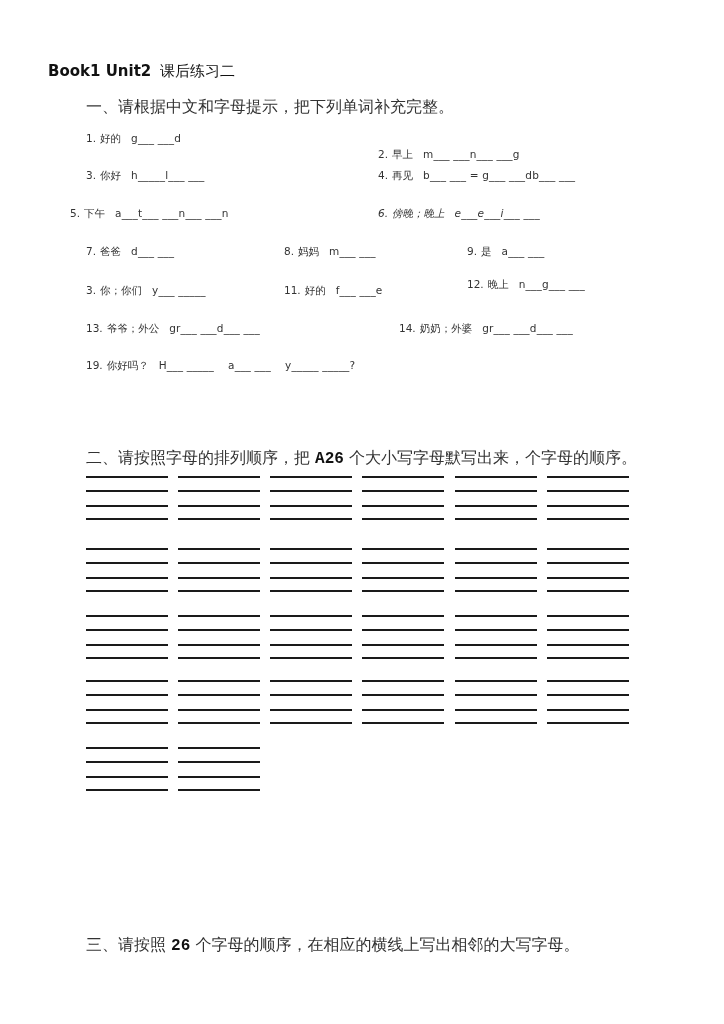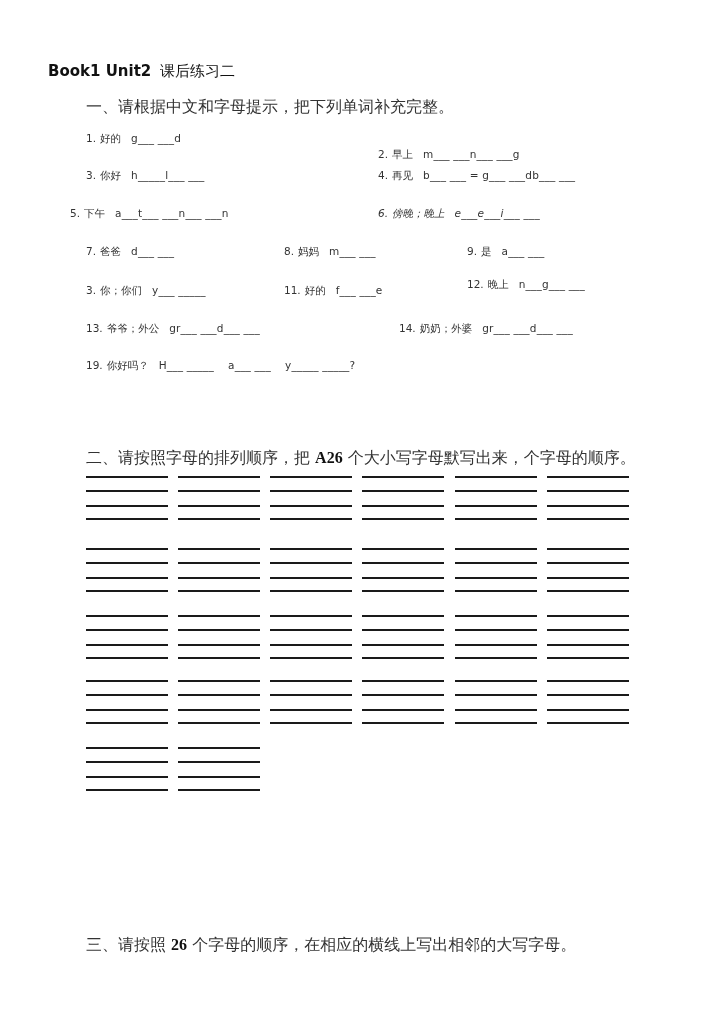--- a/index.html
+++ b/index.html
@@ -1,21 +1,21 @@
 <!DOCTYPE html>
 <html><head>
 <meta charset="utf-8">
 <style>
   html, body { margin: 0; padding: 0; background: #ffffff; }
   body { width: 724px; height: 1024px; position: relative; overflow: hidden; color: #222; font-family: "DejaVu Sans", sans-serif; }
   .title { position: absolute; top: 62px; left: 0; width: 724px; text-align: left; font-size: 15px; color: #111; padding-left: 48px; }
   .title .en { font-weight: bold; font-family: "DejaVu Sans", sans-serif; }
   .title .zh { font-family: "DejaVu Serif", serif; font-weight: normal; margin-left: 4px; }
   .section-heading { position: absolute; left: 86px; font-size: 16px; font-family: "DejaVu Serif", serif; color: #333; white-space: nowrap; }
-  .section-heading b { font-family: Liberation Serif, serif; font-weight: bold; color: #111; }
+  .section-heading b { font-family: Liberation Mono, monospace; font-weight: bold; color: #111; }
   .item { position: absolute; font-size: 10.5px; white-space: nowrap; color: #333; }
   .item .num { font-family: "DejaVu Sans", sans-serif; }
   .item .cn { font-family: "DejaVu Serif", serif; margin-left: 4px; margin-top: 28px; }
   .item .ans { font-family: "DejaVu Sans", sans-serif; margin-left: 10px; letter-spacing: 0.2px; }
   .grid { position: absolute; width: 82px; height: 46px; }
   .grid .line { position: absolute; left: 0; width: 100%; height: 2px; background: #1a1a1a; }
   .grid .l1 { top: 0; } .grid .l2 { top: 14px; } .grid .l3 { top: 29px; } .grid .l4 { top: 42px; }
 </style>
 </head>
 <body>

